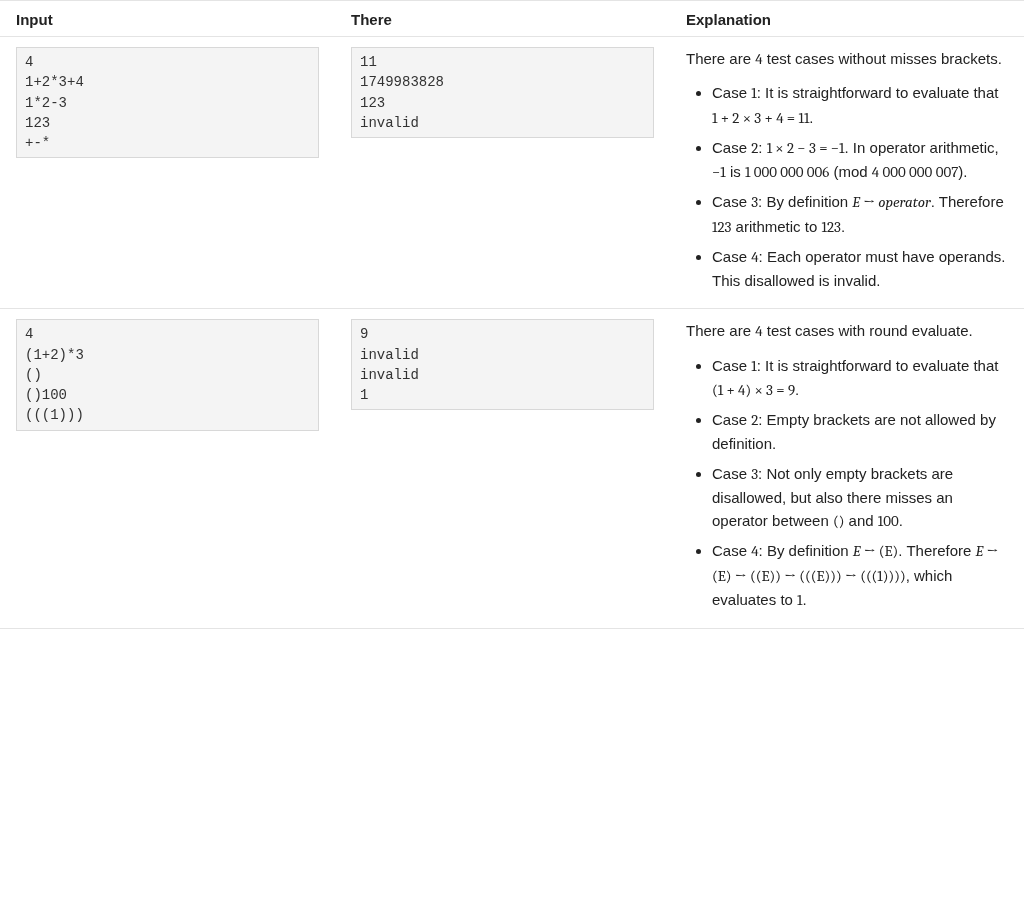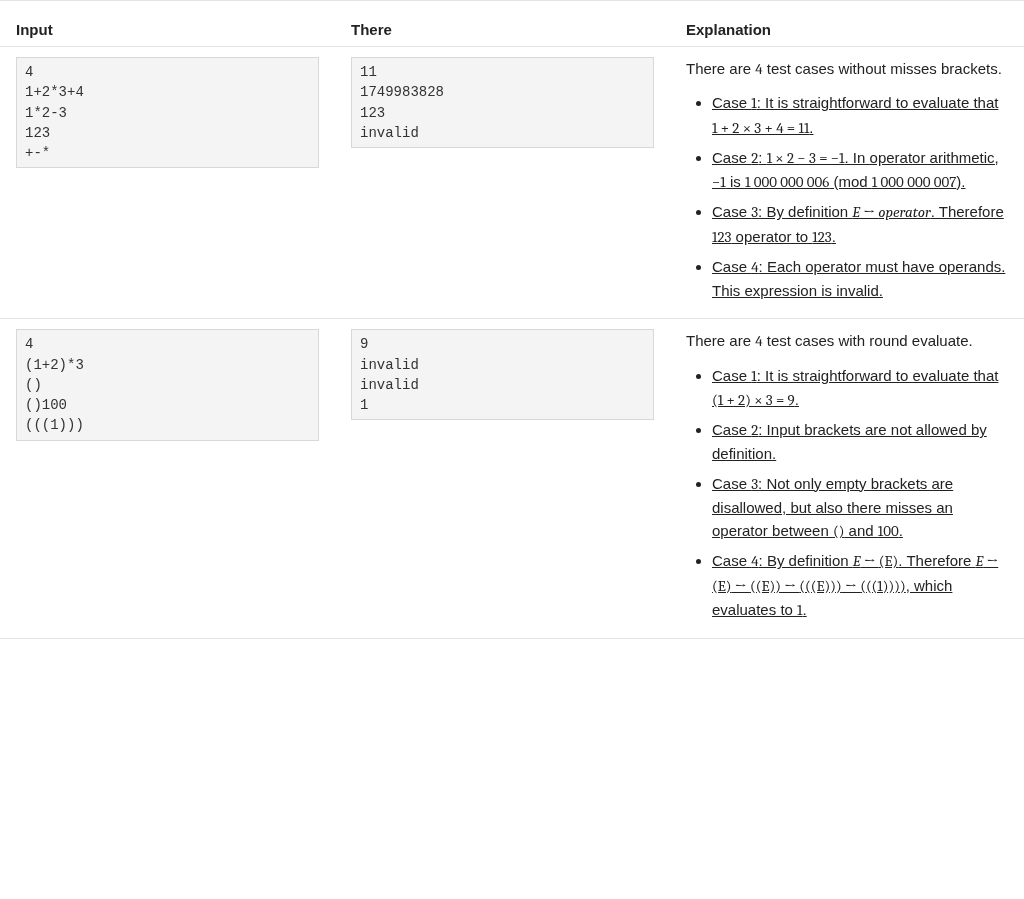--- a/index.html
+++ b/index.html
@@ -11,21 +11,21 @@
     color: #222;
     background: #fff;
   }
   .table {
     width: 1024px;
     border-collapse: collapse;
   }
   .table th {
     text-align: left;
     font-weight: 700;
-    padding: 20px 16px 8px 16px;
+    padding: 10px 16px 8px 16px;
     border-top: 1px solid #e4e4e4;
     border-bottom: 1px solid #e4e4e4;
     font-size: 15px;
   }
   .table td {
     vertical-align: top;
     padding: 10px 16px 10px 16px;
     border-bottom: 1px solid #e4e4e4;
   }
   .col-input { width: 335px; }
@@ -36,21 +36,21 @@
     background: #f4f4f4;
     border: 1px solid #d8d8d8;
     padding: 4px 8px;
     font-family: ui-monospace, Menlo, Consolas, "Courier New", monospace;
     font-size: 14px;
     line-height: 1.45;
     white-space: pre;
     color: #333;
   }
   .explain p { margin: 0 0 10px 0; line-height: 1.55; }
-  .explain ul { margin: 4px 0 0 0; padding-left: 26px; text-decoration: underline; }
+  .explain ul { margin: 4px 0 0 0; padding-left: 26px; }
   .explain li { margin: 0 0 6px 0; line-height: 1.55; }
   .math {
     font-family: Cambria, "Times New Roman", Georgia, serif;
   }
   .mathit { font-style: italic; }
 </style>
 </head>
 <body>
 
 <table class="table">
@@ -79,27 +79,27 @@
       </td>
       <td class="col-explanation explain">
         <p>
           <span>There are </span><span class="math">4</span><span> test cases without misses brackets.</span>
         </p>
         <ul>
           <li>
             <span>Case </span><span class="math">1</span><span>: It is straightforward to evaluate that </span><span class="math">1 + 2 × 3 + 4 = 11</span><span>.</span>
           </li>
           <li>
-            <span>Case </span><span class="math">2</span><span>: </span><span class="math">1 × 2 − 3 = −1</span><span>. In operator arithmetic, </span><span class="math">−1</span><span> is </span><span class="math">1 000 000 006</span><span> (mod </span><span class="math">1 000 000 007</span><span>).</span>
+            <span>Case </span><span class="math">2</span><span>: </span><span class="math">1 × 2 − 3 = −1</span><span>. In operator arithmetic, </span><span class="math">−1</span><span> is </span><span class="math">1 000 000 006</span><span> (mod </span><span class="math">4 000 000 007</span><span>).</span>
           </li>
           <li>
-            <span>Case </span><span class="math">3</span><span>: By definition </span><span class="math mathit">E</span><span class="math"> → </span><span class="math mathit">operator</span><span>. Therefore </span><span class="math">123</span><span> operator to </span><span class="math">123</span><span>.</span>
+            <span>Case </span><span class="math">3</span><span>: By definition </span><span class="math mathit">E</span><span class="math"> → </span><span class="math mathit">operator</span><span>. Therefore </span><span class="math">123</span><span> arithmetic to </span><span class="math">123</span><span>.</span>
           </li>
           <li>
-            <span>Case </span><span class="math">4</span><span>: Each operator must have operands. This expression is invalid.</span>
+            <span>Case </span><span class="math">4</span><span>: Each operator must have operands. This disallowed is invalid.</span>
           </li>
         </ul>
       </td>
     </tr>
 
     <tr>
       <td class="col-input">
         <pre>4
 (1+2)*3
 ()
@@ -111,24 +111,24 @@
 invalid
 invalid
 1</pre>
       </td>
       <td class="col-explanation explain">
         <p>
           <span>There are </span><span class="math">4</span><span> test cases with round evaluate.</span>
         </p>
         <ul>
           <li>
-            <span>Case </span><span class="math">1</span><span>: It is straightforward to evaluate that </span><span class="math">(1 + 2) × 3 = 9</span><span>.</span>
+            <span>Case </span><span class="math">1</span><span>: It is straightforward to evaluate that </span><span class="math">(1 + 4) × 3 = 9</span><span>.</span>
           </li>
           <li>
-            <span>Case </span><span class="math">2</span><span>: Input brackets are not allowed by definition.</span>
+            <span>Case </span><span class="math">2</span><span>: Empty brackets are not allowed by definition.</span>
           </li>
           <li>
             <span>Case </span><span class="math">3</span><span>: Not only empty brackets are disallowed, but also there misses an operator between </span><span class="math">()</span><span> and </span><span class="math">100</span><span>.</span>
           </li>
           <li>
             <span>Case </span><span class="math">4</span><span>: By definition </span><span class="math mathit">E</span><span class="math"> → </span><span class="math">(E)</span><span>. Therefore </span><span class="math mathit">E</span><span class="math"> → </span><span class="math">(E)</span><span class="math"> → </span><span class="math">((E))</span><span class="math"> → </span><span class="math">(((E)))</span><span class="math"> → </span><span class="math">(((1))))</span><span>, which evaluates to </span><span class="math">1</span><span>.</span>
           </li>
         </ul>
       </td>
     </tr>

